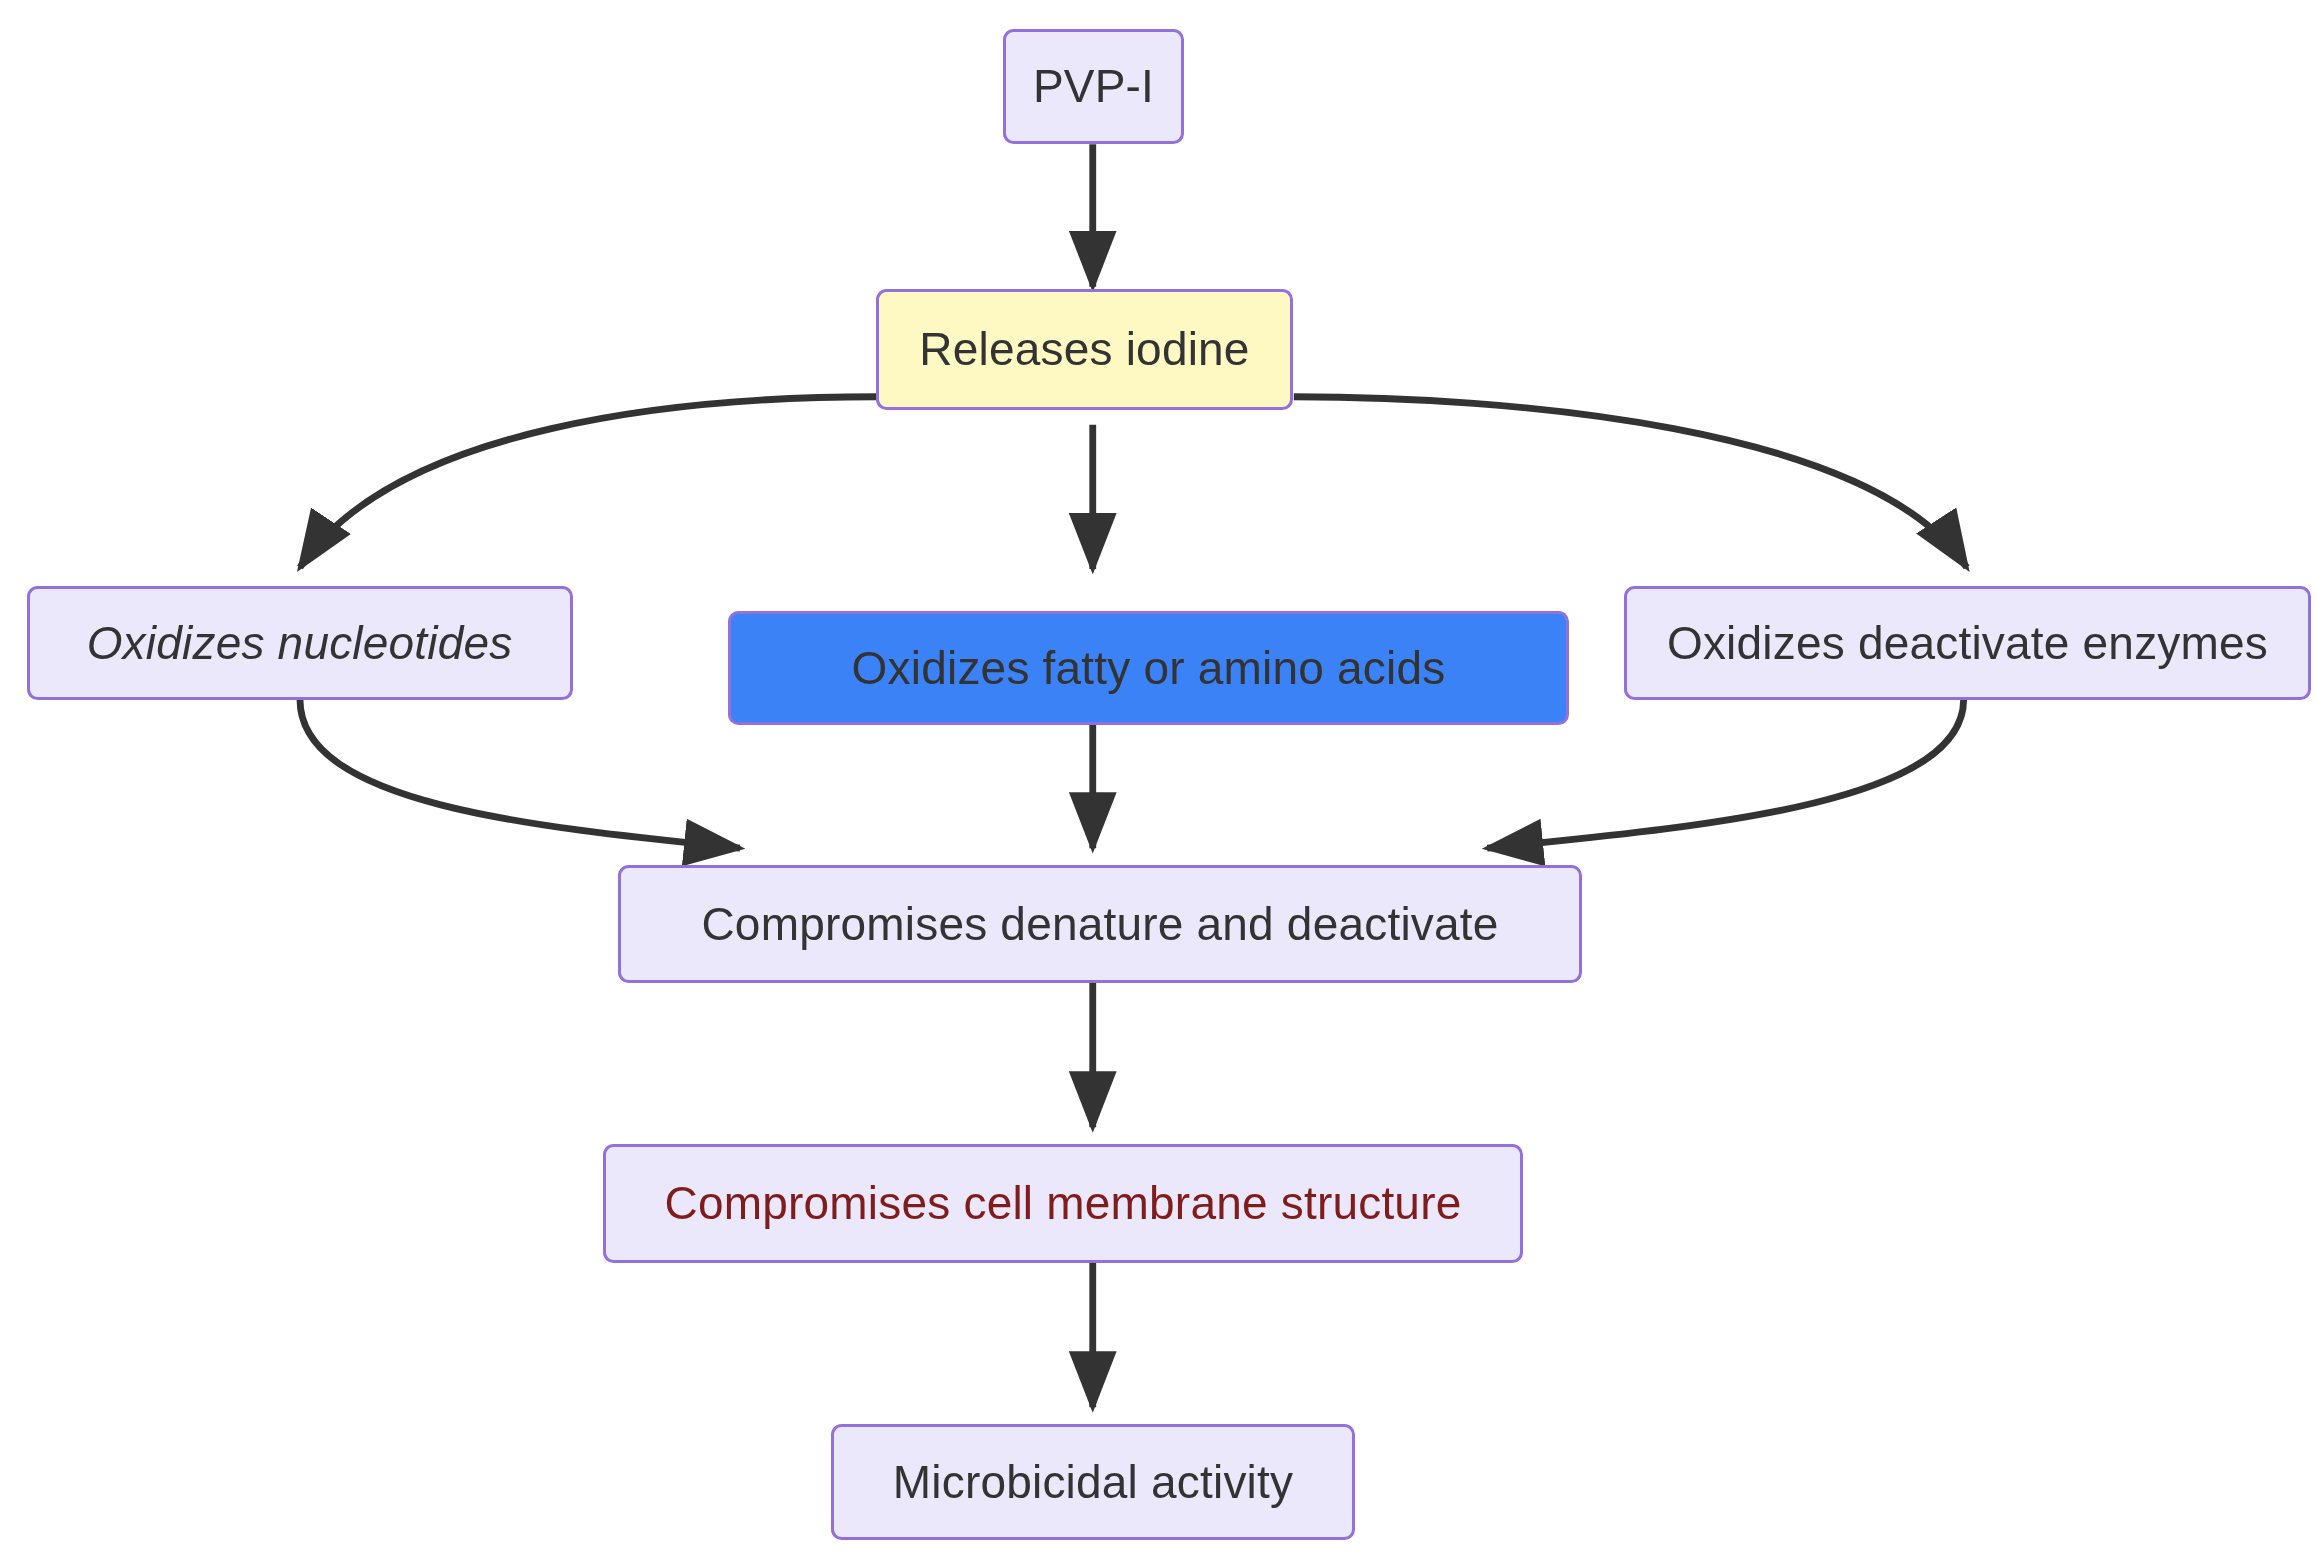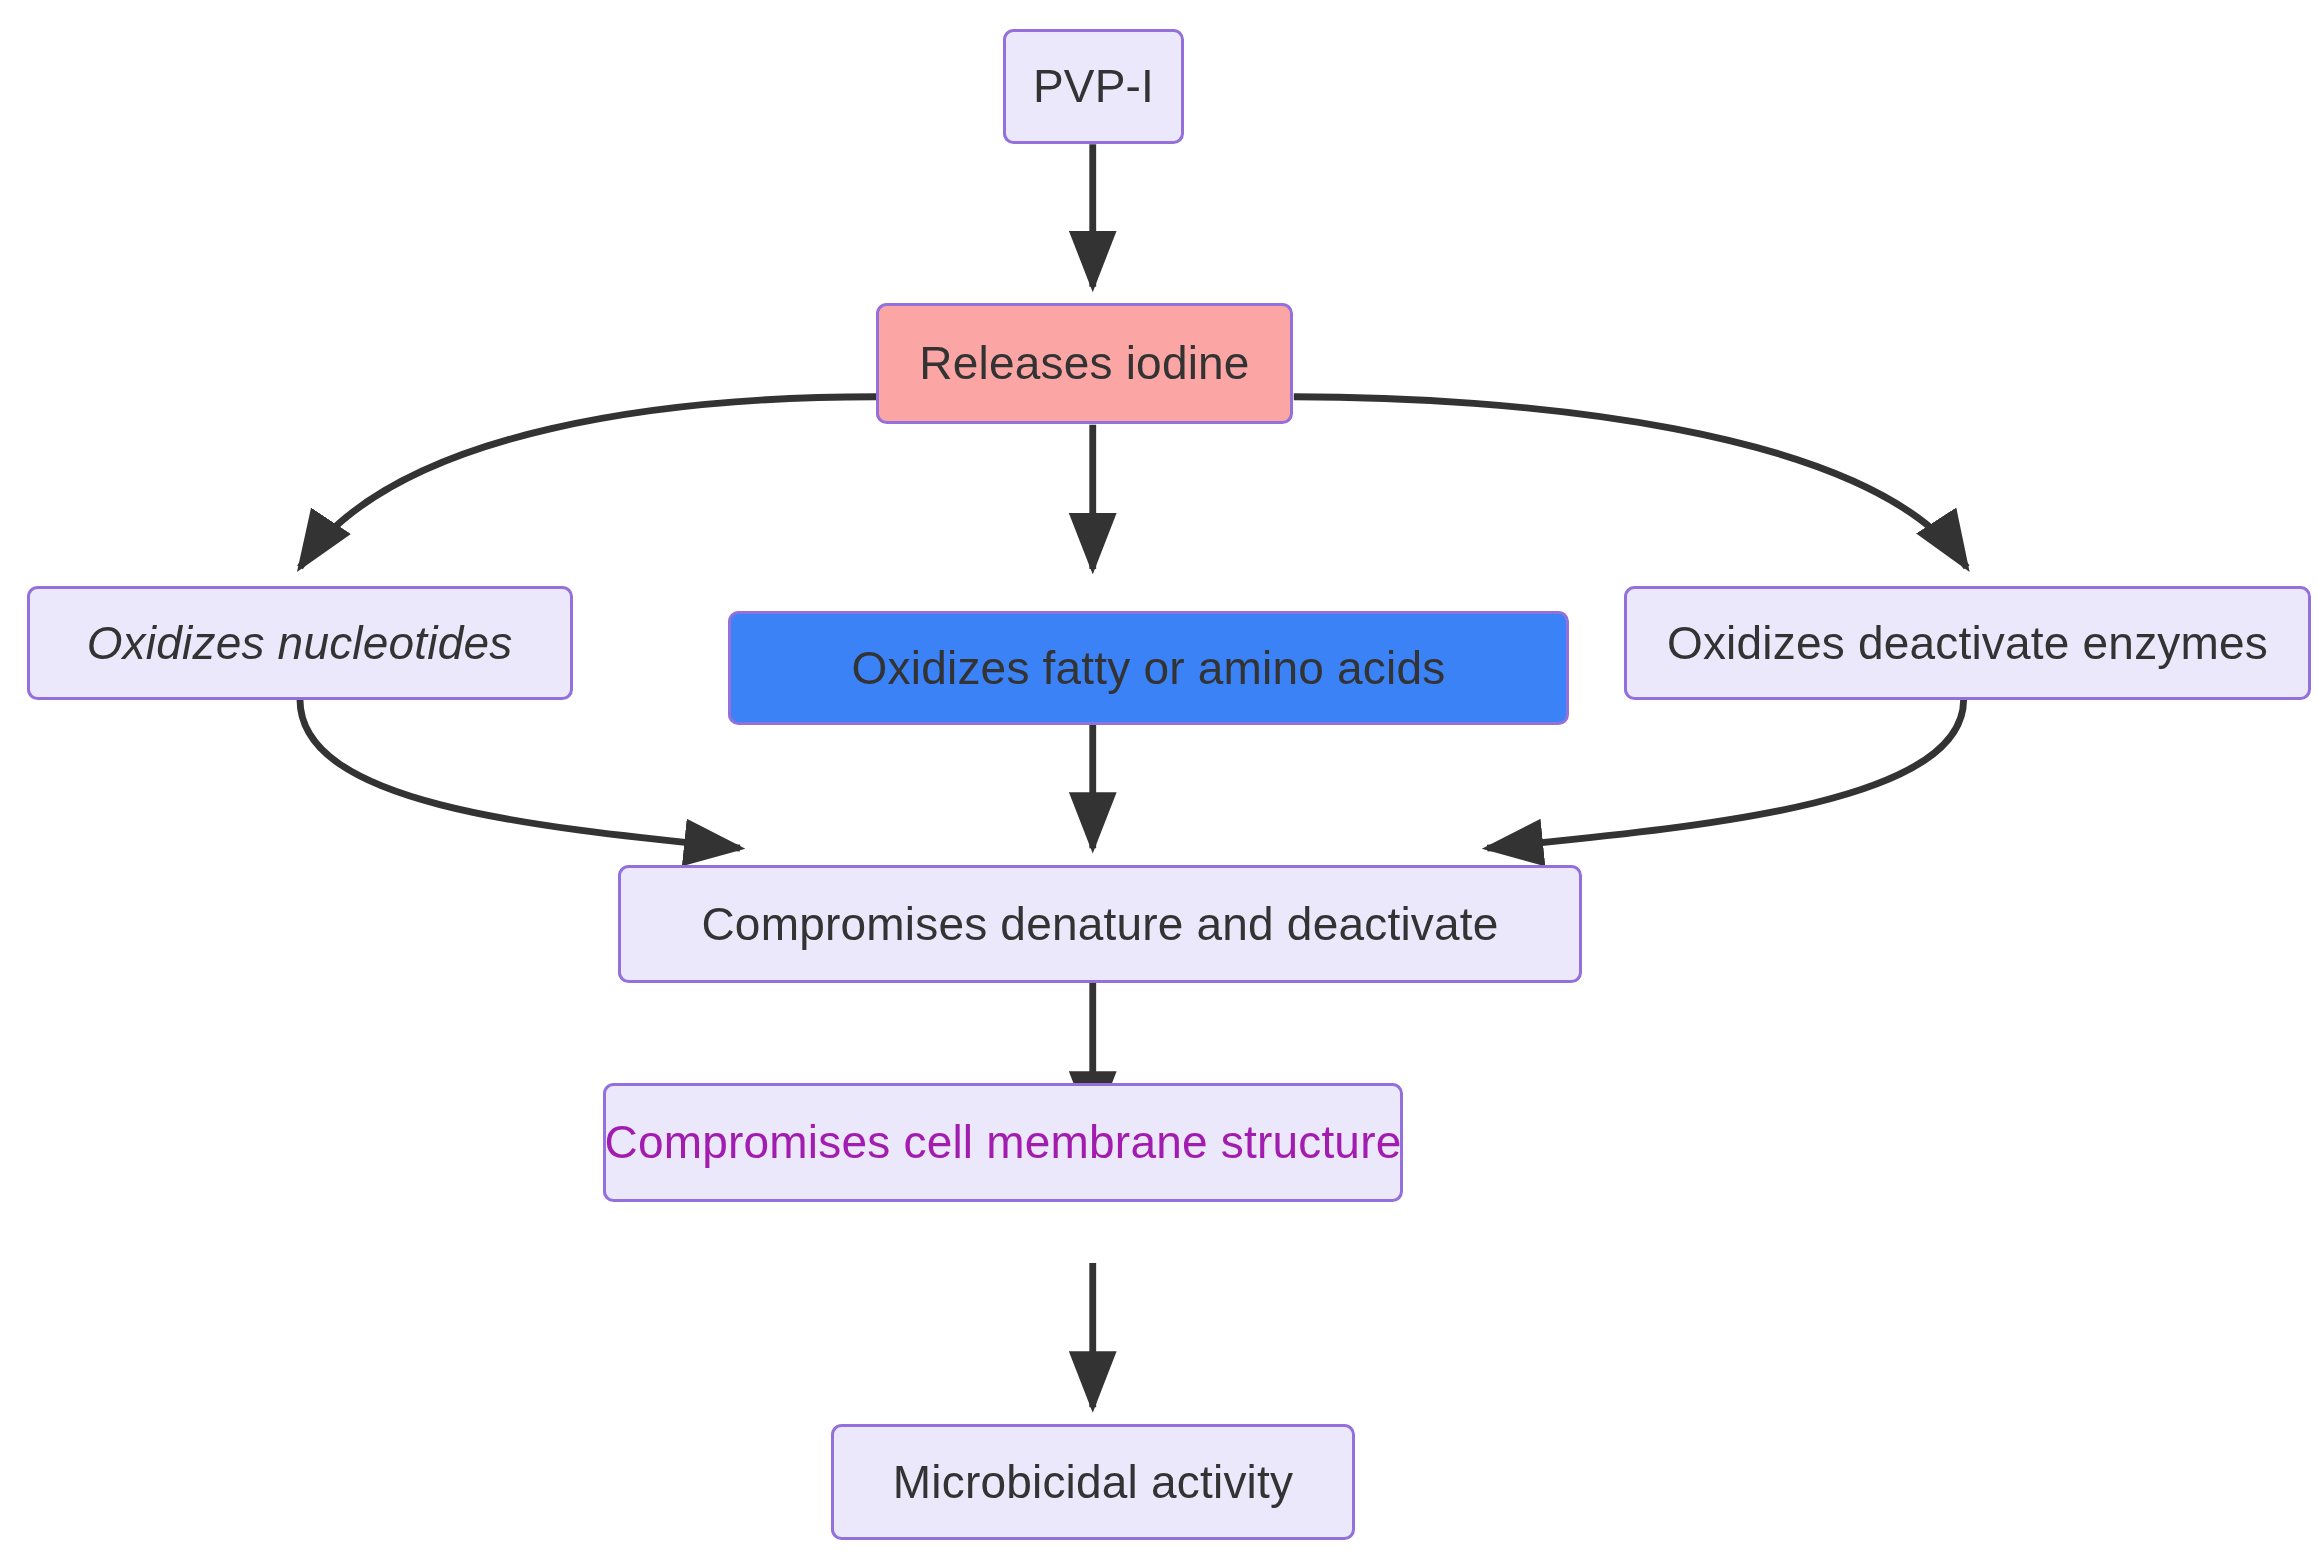--- a/index.html
+++ b/index.html
@@ -70,36 +70,36 @@
         <path d="M 2588 922 C 2588 1060, 2240 1090, 1960 1118" fill="none" stroke="#333333" stroke-width="9" stroke-linecap="butt" marker-end="url(#arrowhead)"></path>
         <path d="M 1440 1295 L 1440 1486" fill="none" stroke="#333333" stroke-width="9" stroke-linecap="butt" marker-end="url(#arrowhead)"></path>
         <path d="M 1440 1665 L 1440 1855" fill="none" stroke="#333333" stroke-width="9" stroke-linecap="butt" marker-end="url(#arrowhead)"></path>
       </g>
   </svg>
 
   <div id="node-layer">
       <div class="node" style="left: 1003px; top: 29px; width: 181px; height: 115px; background: rgb(235, 232, 251); border-color: rgb(147, 112, 219); color: rgb(51, 51, 51);">
         <span class="node-label">PVP-I</span>
       </div>
-      <div class="node" style="left: 876px; top: 303px; width: 417px; height: 121px; background: #fca5a5; border-color: rgb(147, 112, 219); color: rgb(51, 51, 51);">
+      <div class="node" style="left: 876px; top: 289px; width: 417px; height: 121px; background: #fef9c3; border-color: rgb(147, 112, 219); color: rgb(51, 51, 51);">
         <span class="node-label">Releases iodine</span>
       </div>
       <div class="node" style="left: 26.6px; top: 586px; width: 546px; height: 114px; background: rgb(235, 232, 251); border-color: rgb(147, 112, 219); color: rgb(51, 51, 51); font-style: italic;">
         <span class="node-label">Oxidizes nucleotides</span>
       </div>
       <div class="node" style="left: 728px; top: 611px; width: 841px; height: 114px; background: #3b82f6; border-color: rgb(147, 112, 219); color: rgb(51, 51, 51);">
         <span class="node-label">Oxidizes fatty or amino acids</span>
       </div>
       <div class="node" style="left: 1624px; top: 586px; width: 687px; height: 114px; background: rgb(235, 232, 251); border-color: rgb(147, 112, 219); color: rgb(51, 51, 51);">
         <span class="node-label">Oxidizes deactivate enzymes</span>
       </div>
       <div class="node" style="left: 618px; top: 865px; width: 964px; height: 118px; background: rgb(235, 232, 251); border-color: rgb(147, 112, 219); color: rgb(51, 51, 51);">
         <span class="node-label">Compromises denature and deactivate</span>
       </div>
-      <div class="node" style="left: 603px; top: 1083px; width: 800px; height: 119px; background: rgb(235, 232, 251); border-color: rgb(147, 112, 219); color: #a21caf;">
+      <div class="node" style="left: 603px; top: 1144px; width: 920px; height: 119px; background: rgb(235, 232, 251); border-color: rgb(147, 112, 219); color: #7f1d1d;">
         <span class="node-label">Compromises cell membrane structure</span>
       </div>
       <div class="node" style="left: 831px; top: 1424px; width: 524px; height: 116px; background: rgb(235, 232, 251); border-color: rgb(147, 112, 219); color: rgb(51, 51, 51);">
         <span class="node-label">Microbicidal activity</span>
       </div>
     </div>
 
 </div>
 
 

